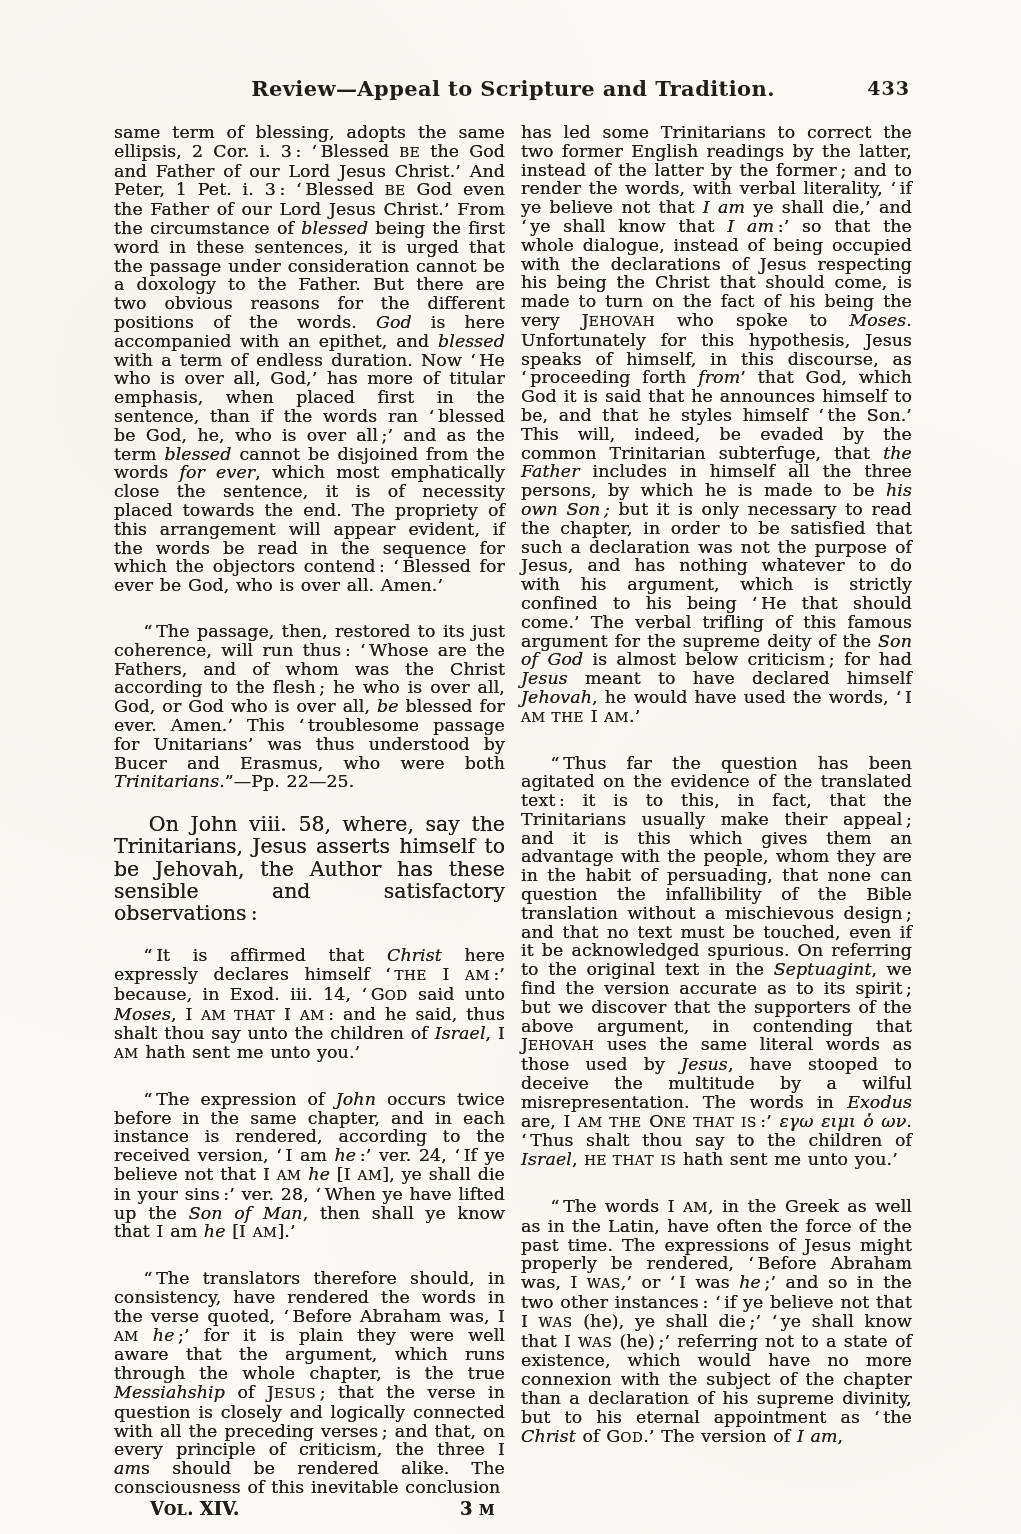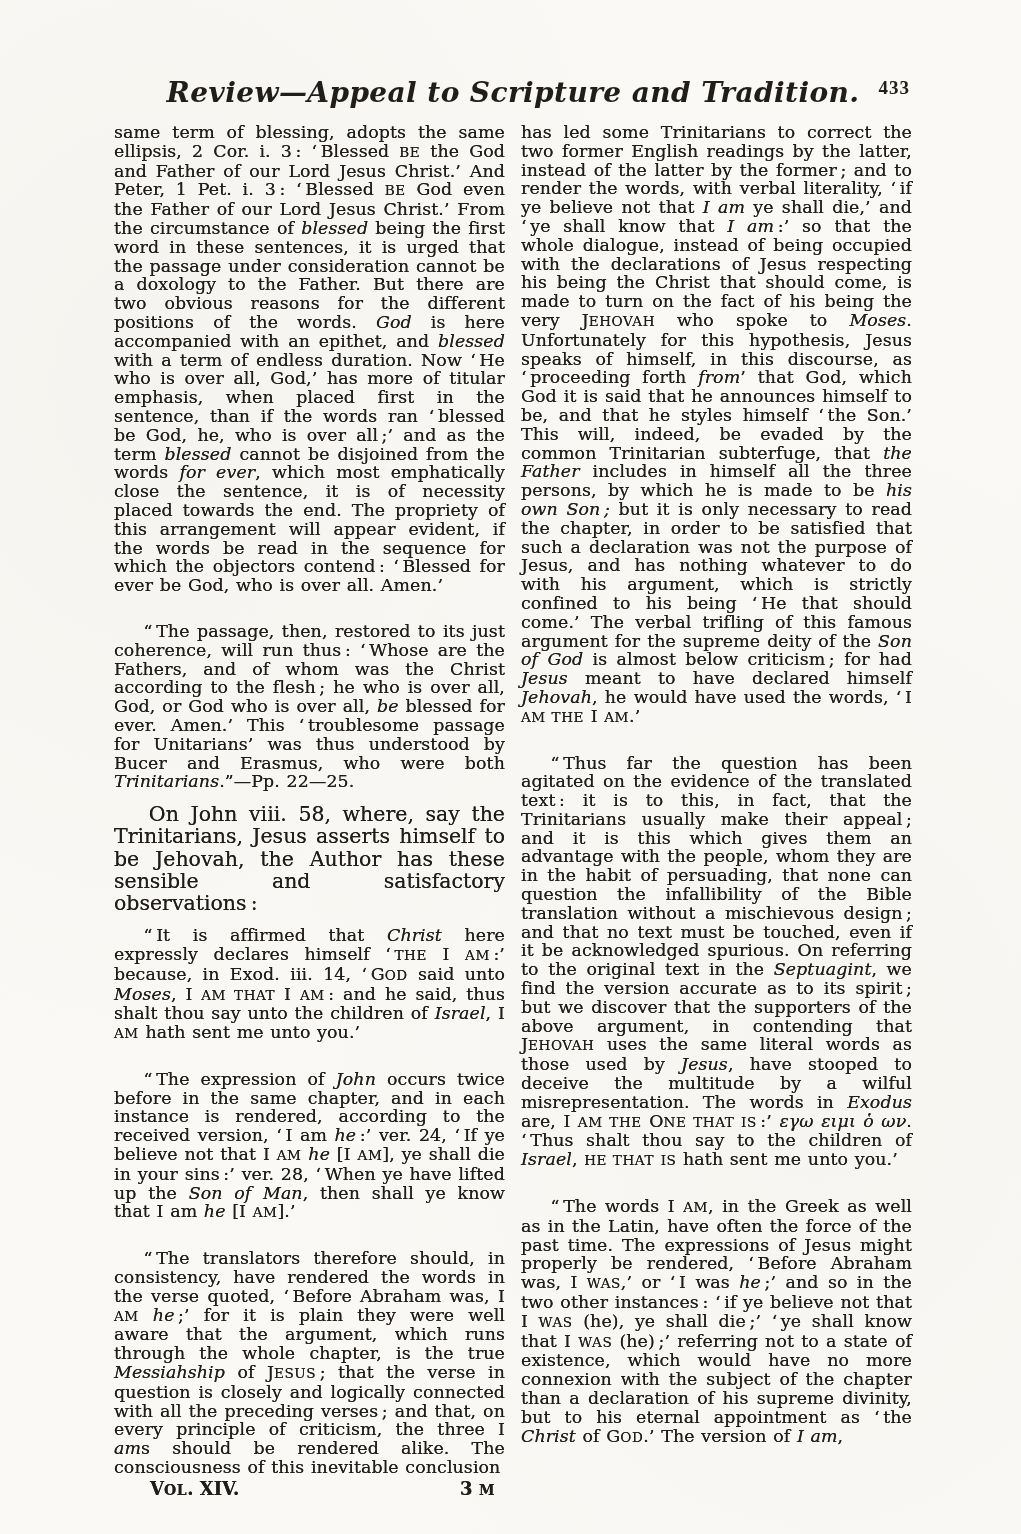--- a/index.html
+++ b/index.html
@@ -18,33 +18,31 @@
     position: absolute;
     left: 114px; top: 76px;
     width: 798px;
   }
   .page-header {
     position: relative;
     height: 30px;
     text-align: center;
   }
   .header-title {
-    font-style: italic;
     font-weight: bold;
-    font-size: 28px;
+    font-size: 21px;
     letter-spacing: 0.4px;
     white-space: nowrap;
   }
   .page-number {
     position: absolute;
     right: 2px; top: 1px;
     font-size: 19px;
     font-weight: bold;
     letter-spacing: 1px;
-    font-family: Liberation Serif, serif;
   }
   .text-columns {
     display: flex;
     gap: 16px;
     margin-top: 17px;
     text-shadow: 0 0 0.5px rgba(25,22,18,0.85);
   }
   .col { width: 391px; }
   p.para { margin: 0; text-align: justify; }
   p.extract {
@@ -52,21 +50,21 @@
     line-height: 18.8px;
     letter-spacing: 0.1px;
     word-spacing: 1px;
   }
   p.body-para {
     font-size: 20.5px;
     line-height: 22.2px;
     word-spacing: 2px;
   }
   p.indent { text-indent: 1.7em; margin-top: 27px; }
-  p.space-before { margin-top: 12px; }
+  p.space-before { margin-top: 22px; }
   .sc {
     text-transform: uppercase;
     font-size: 0.78em;
     letter-spacing: 0.04em;
   }
   .footer-line {
     display: flex;
     justify-content: space-between;
     align-items: flex-start;
     padding: 0 10px 0 36px;

